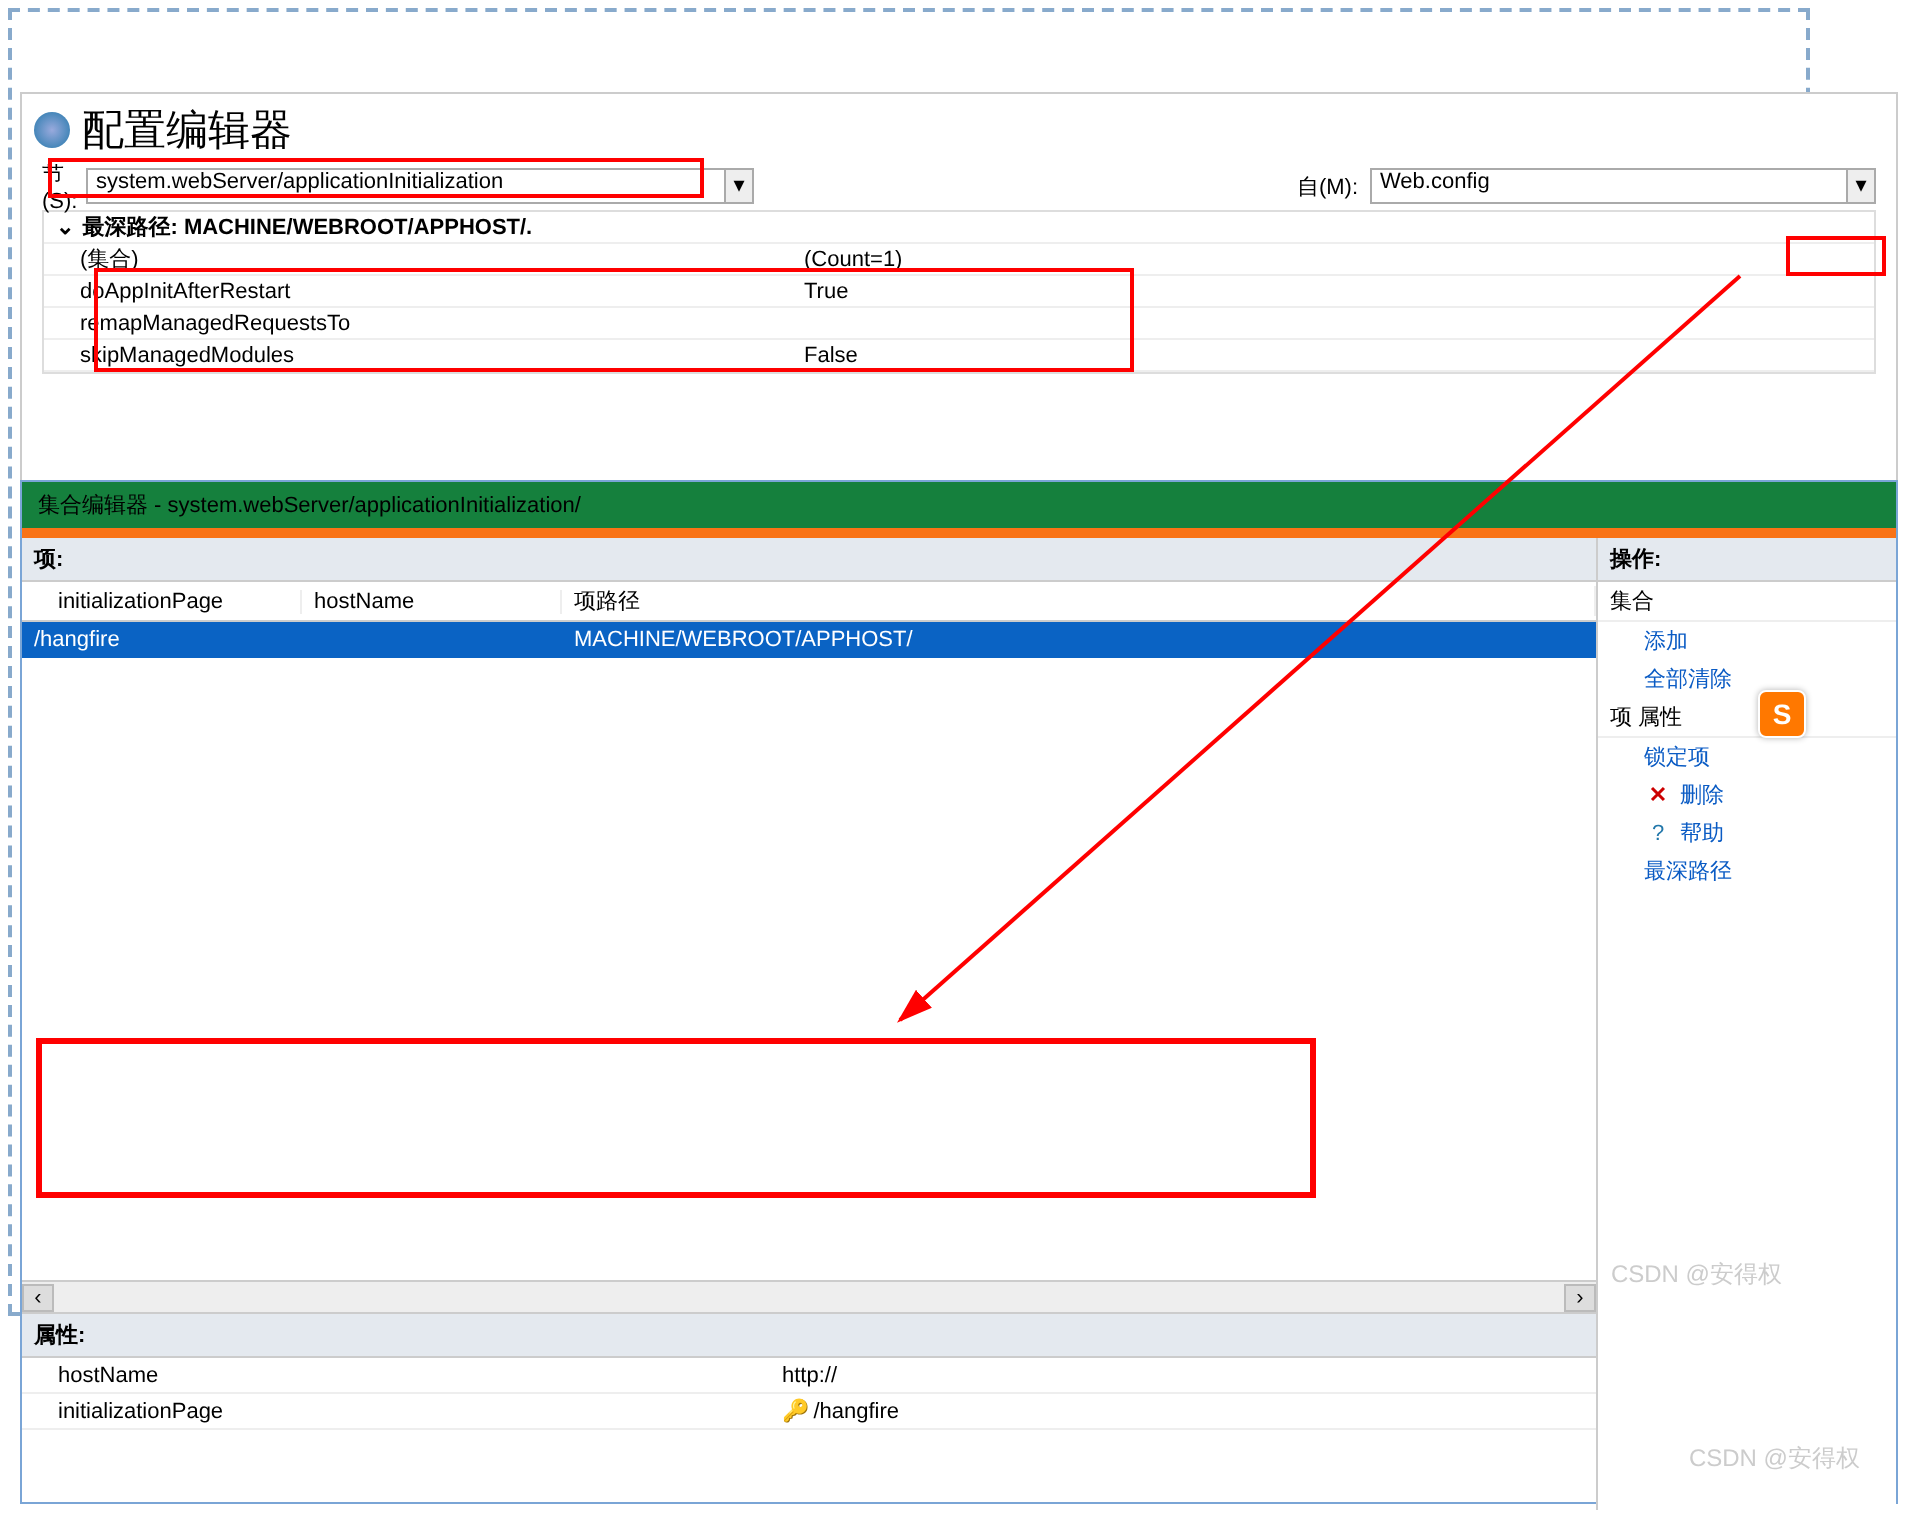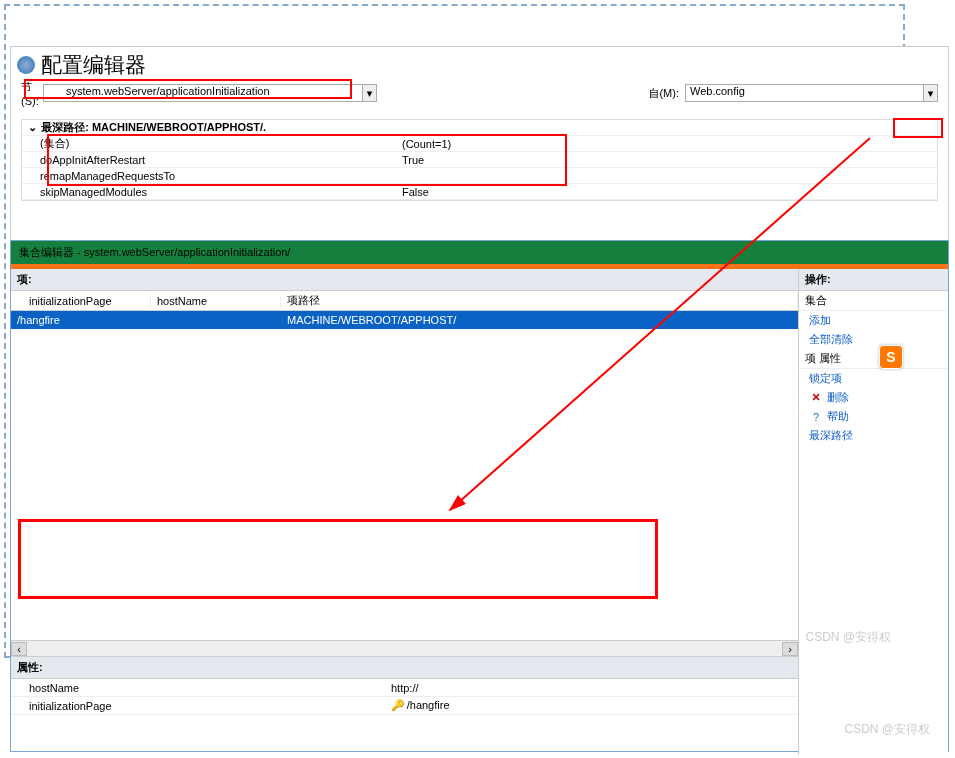--- a/index.html
+++ b/index.html
@@ -4,27 +4,27 @@
 <style>
 *{box-sizing:border-box;margin:0;padding:0;font-family:"Microsoft YaHei","Segoe UI",sans-serif;font-size:11px}
 body{background:#fff;width:955px;height:758px;position:relative;overflow:hidden}
 .outer{position:absolute;left:4px;top:4px;right:50px;bottom:100px;border:2px dashed #88aacc}
 .window{position:absolute;left:10px;top:46px;right:6px;height:218px;border:1px solid #ccc;background:#fff}
 .hdr{display:flex;align-items:center;padding:4px 6px}
 .globe{width:18px;height:18px;border-radius:50%;background:radial-gradient(#9ad,#27a);margin-right:6px;flex:none}
 .title{font-size:21px}
 .row-sec{display:flex;align-items:center;padding:0 10px;height:20px;position:relative}
 .sec-lbl{width:22px}
-.sec-input{flex:0 0 320px;border:1px solid #aaa;height:18px;padding:0 22px;background:#fff}
+.sec-input{flex:0 0 320px;border:1px solid #aaa;height:18px;padding:0 4px;background:#fff}
 .dd{width:14px;text-align:center;border:1px solid #aaa;border-left:0;height:18px;line-height:16px;background:#eee}
 .gap{flex:1}
 .from-lbl{margin:0 6px}
 .from-input{flex:0 0 239px;border:1px solid #aaa;height:18px;padding:0 4px;background:#fff}
 .redbox1{position:absolute;left:24px;top:79px;width:328px;height:20px;border:2px solid red;pointer-events:none}
-.grid{margin:16px 10px 0;border:1px solid #ddd}
+.grid{margin:2px 10px 0;border:1px solid #ddd}
 .grow{display:flex;height:16px;border-bottom:1px solid #eee;align-items:center}
 .gcell1{flex:0 0 380px;padding-left:18px}
 .gcell1b{flex:0 0 380px;padding-left:6px;font-weight:bold}
 .gcell2{flex:1}
 .chev{display:inline-block;transform:rotate(0);margin-right:4px}
 .redbox2{position:absolute;left:47px;top:134px;width:520px;height:52px;border:2px solid red;pointer-events:none}
 .redbox3{position:absolute;right:12px;top:118px;width:50px;height:20px;border:2px solid red;pointer-events:none}
 .dialog{position:absolute;left:10px;top:240px;right:6px;bottom:6px;border:1px solid #7aa5d6;background:#fff}
 .dlg-title{background:#15803d;padding:4px 8px;border-bottom:5px solid #f97316}
 .dlg-body{display:flex;height:calc(100% - 24px)}
@@ -42,21 +42,21 @@
 .scrollbar-h{height:16px;background:#eee;border-top:1px solid #ccc;display:flex;align-items:center}
 .sb-btn{width:16px;height:14px;background:#ddd;border:1px solid #bbb;text-align:center;line-height:12px}
 .props{border-top:1px solid #ccc}
 .prow{display:flex;height:18px;align-items:center;border-bottom:1px solid #eee}
 .pcell1{flex:0 0 380px;padding-left:18px}
 .pcell2{flex:1}
 .key-icon{color:#d90;margin-right:2px}
 .redbox4{position:absolute;left:18px;top:519px;width:640px;height:80px;border:3px solid red;pointer-events:none}
 .act-head{background:#e4e9ef;padding:3px 6px;font-weight:bold;border-bottom:1px solid #ccc}
 .act-sec{padding:2px 6px;font-weight:normal;border-bottom:1px solid #eee}
-.act-link{display:flex;align-items:center;padding:2px 10px;color:#0a5bc4;cursor:pointer}
+.act-link{display:flex;align-items:center;padding:2px 23px;color:#0a5bc4;cursor:pointer}
 .act-link .ic{width:14px;text-align:center;margin-right:4px}
 .x-ic{color:#c00;font-weight:bold}
 .q-ic{color:#27a}
 .sogou{position:absolute;right:52px;top:345px;width:24px;height:24px;background:#ff7800;border-radius:4px;color:#fff;font-weight:bold;font-size:14px;display:flex;align-items:center;justify-content:center;border:1px solid #fff;box-shadow:0 0 3px rgba(0,0,0,.3)}
 .watermark1{position:absolute;right:64px;bottom:112px;color:#ccc;font-size:12px}
 .watermark2{position:absolute;right:25px;bottom:20px;color:#ccc;font-size:12px}
 svg.arrow{position:absolute;left:0;top:0;width:955px;height:758px;pointer-events:none}
 .empty-rows{height:140px}
 </style>
 </head>

